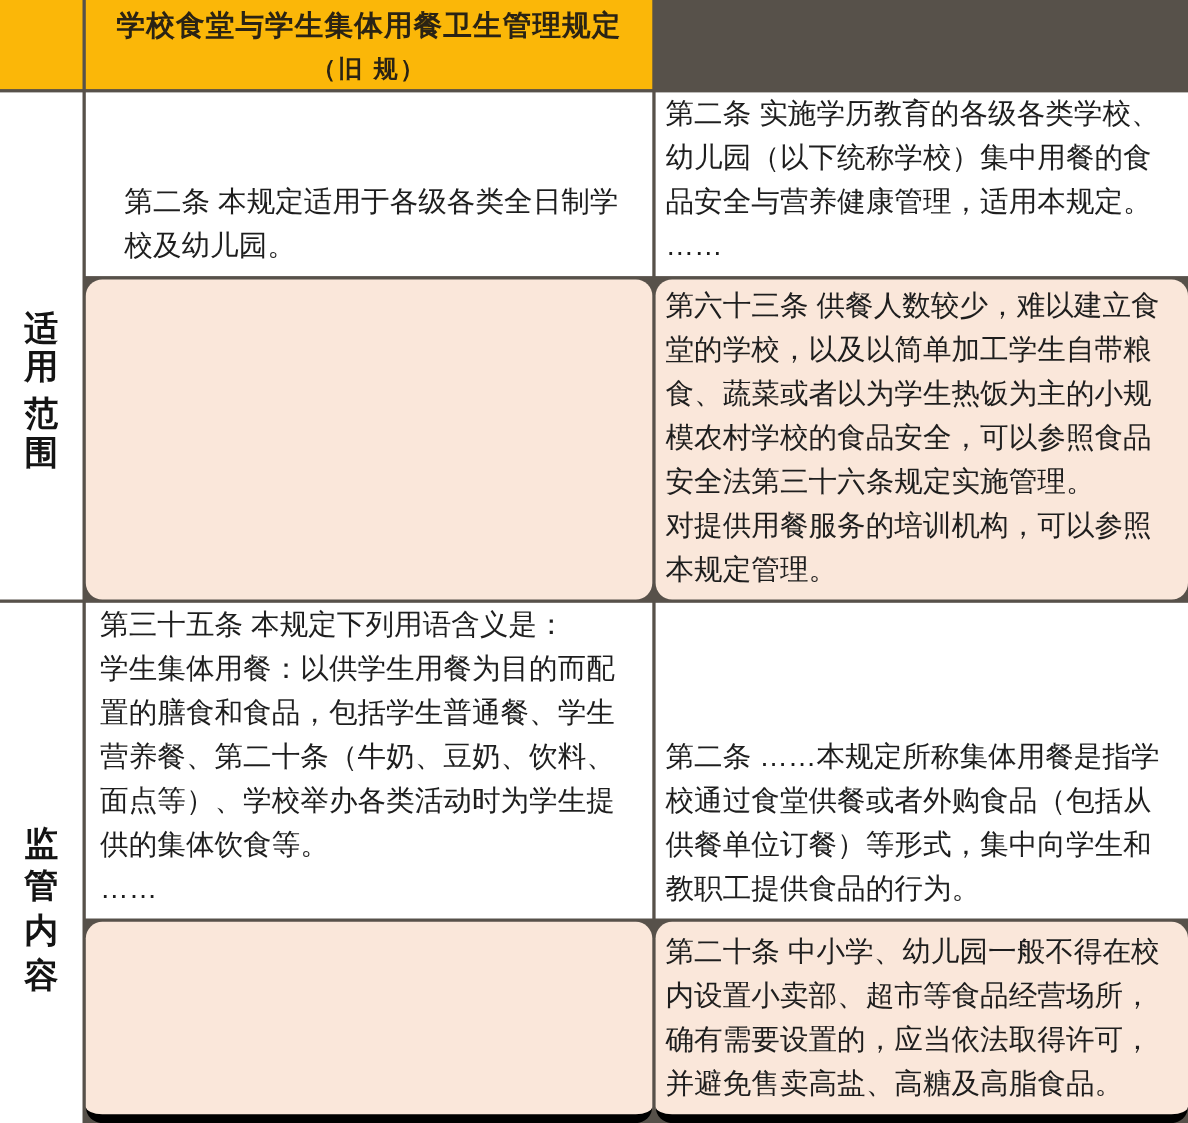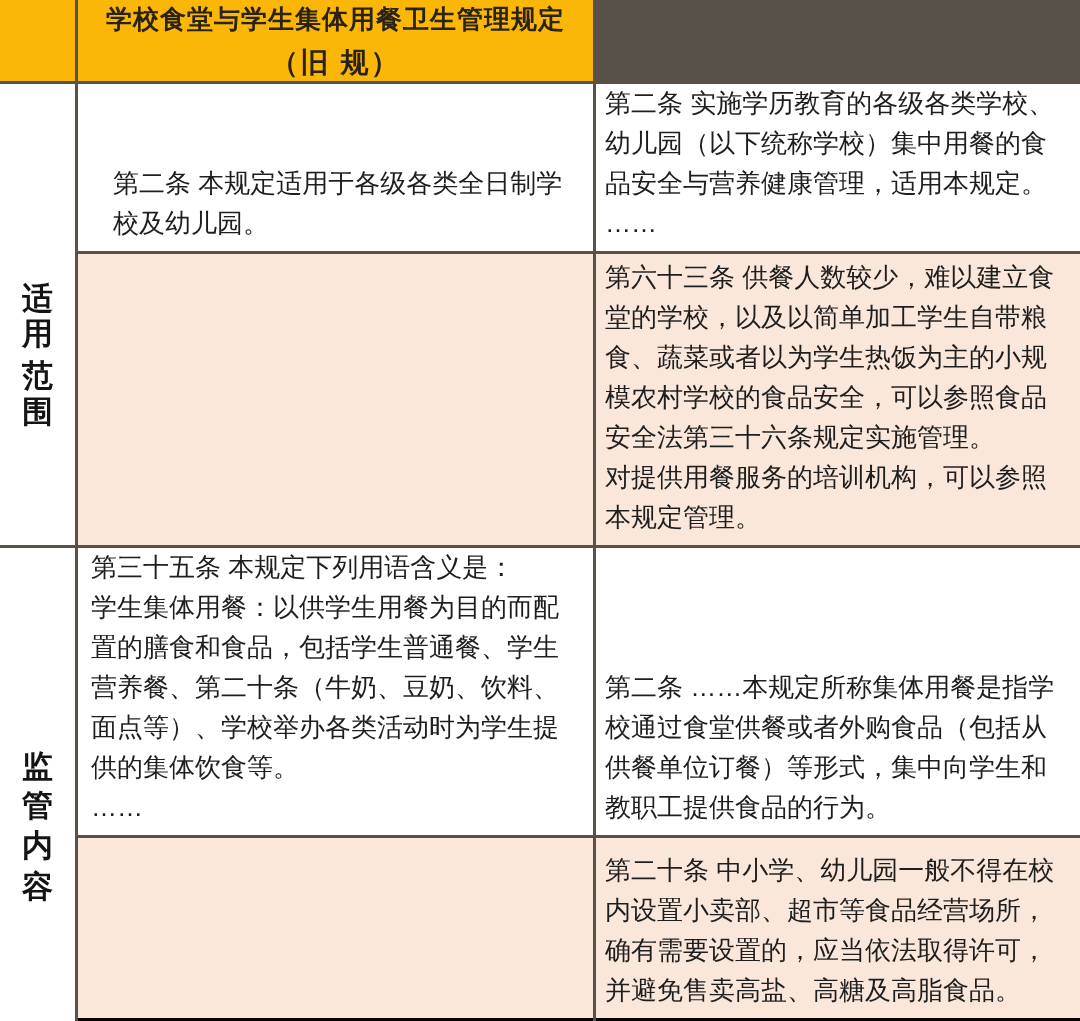--- a/index.html
+++ b/index.html
@@ -38,21 +38,21 @@
     text-align: center;
     gap: 7px;
     padding-top: 2px;
   }
   .htitle {
     font-size: 26px;
     font-weight: 700;
     letter-spacing: 1px;
   }
   .hsub {
-    font-size: 28px;
+    font-size: 22px;
     font-weight: 700;
     letter-spacing: 2px;
   }
   
   .sidebar {
     background: #ffffff;
     display: flex;
     align-items: center;
     justify-content: center;
     color: #141414;
@@ -74,33 +74,33 @@
     align-items: flex-end;
     color: #1e1e1e;
   }
   .body .txt {
     font-size: 26px;
     line-height: 40px;
     white-space: pre-wrap;
     width: 100%;
   }
   .white { background: #ffffff; }
-  .peach { background: #fae7da; }
+  .peach { background: #fae7da; border-radius: 15px; }
   .colold { padding: 8px 14px 8px 13px; }
   .colnew { padding: 8px 14px 8px 9px; }
   .old1 { grid-column: 2; grid-row: 2; padding-left: 35px; }
   .new1 { grid-column: 3; grid-row: 2; }
   .old2 { grid-column: 2; grid-row: 3; }
   .new2 { grid-column: 3; grid-row: 3; }
   .old3 { grid-column: 2; grid-row: 4; }
   .new3 { grid-column: 3; grid-row: 4; }
   .old4 { grid-column: 2; grid-row: 5; }
   .new4 { grid-column: 3; grid-row: 5; }
   
-  .old4, .new4 { border-bottom: 3px solid #000000; }
+  .old4, .new4 { border-bottom: 8px solid #000000; }
 </style>
 </head>
 <body>
 
 <div class="page">
   <div class="table">
 
     <div class="cell hcell corner" style="grid-column:1;grid-row:1"></div>
 
     <div class="cell hcell" style="grid-column:2;grid-row:1">

